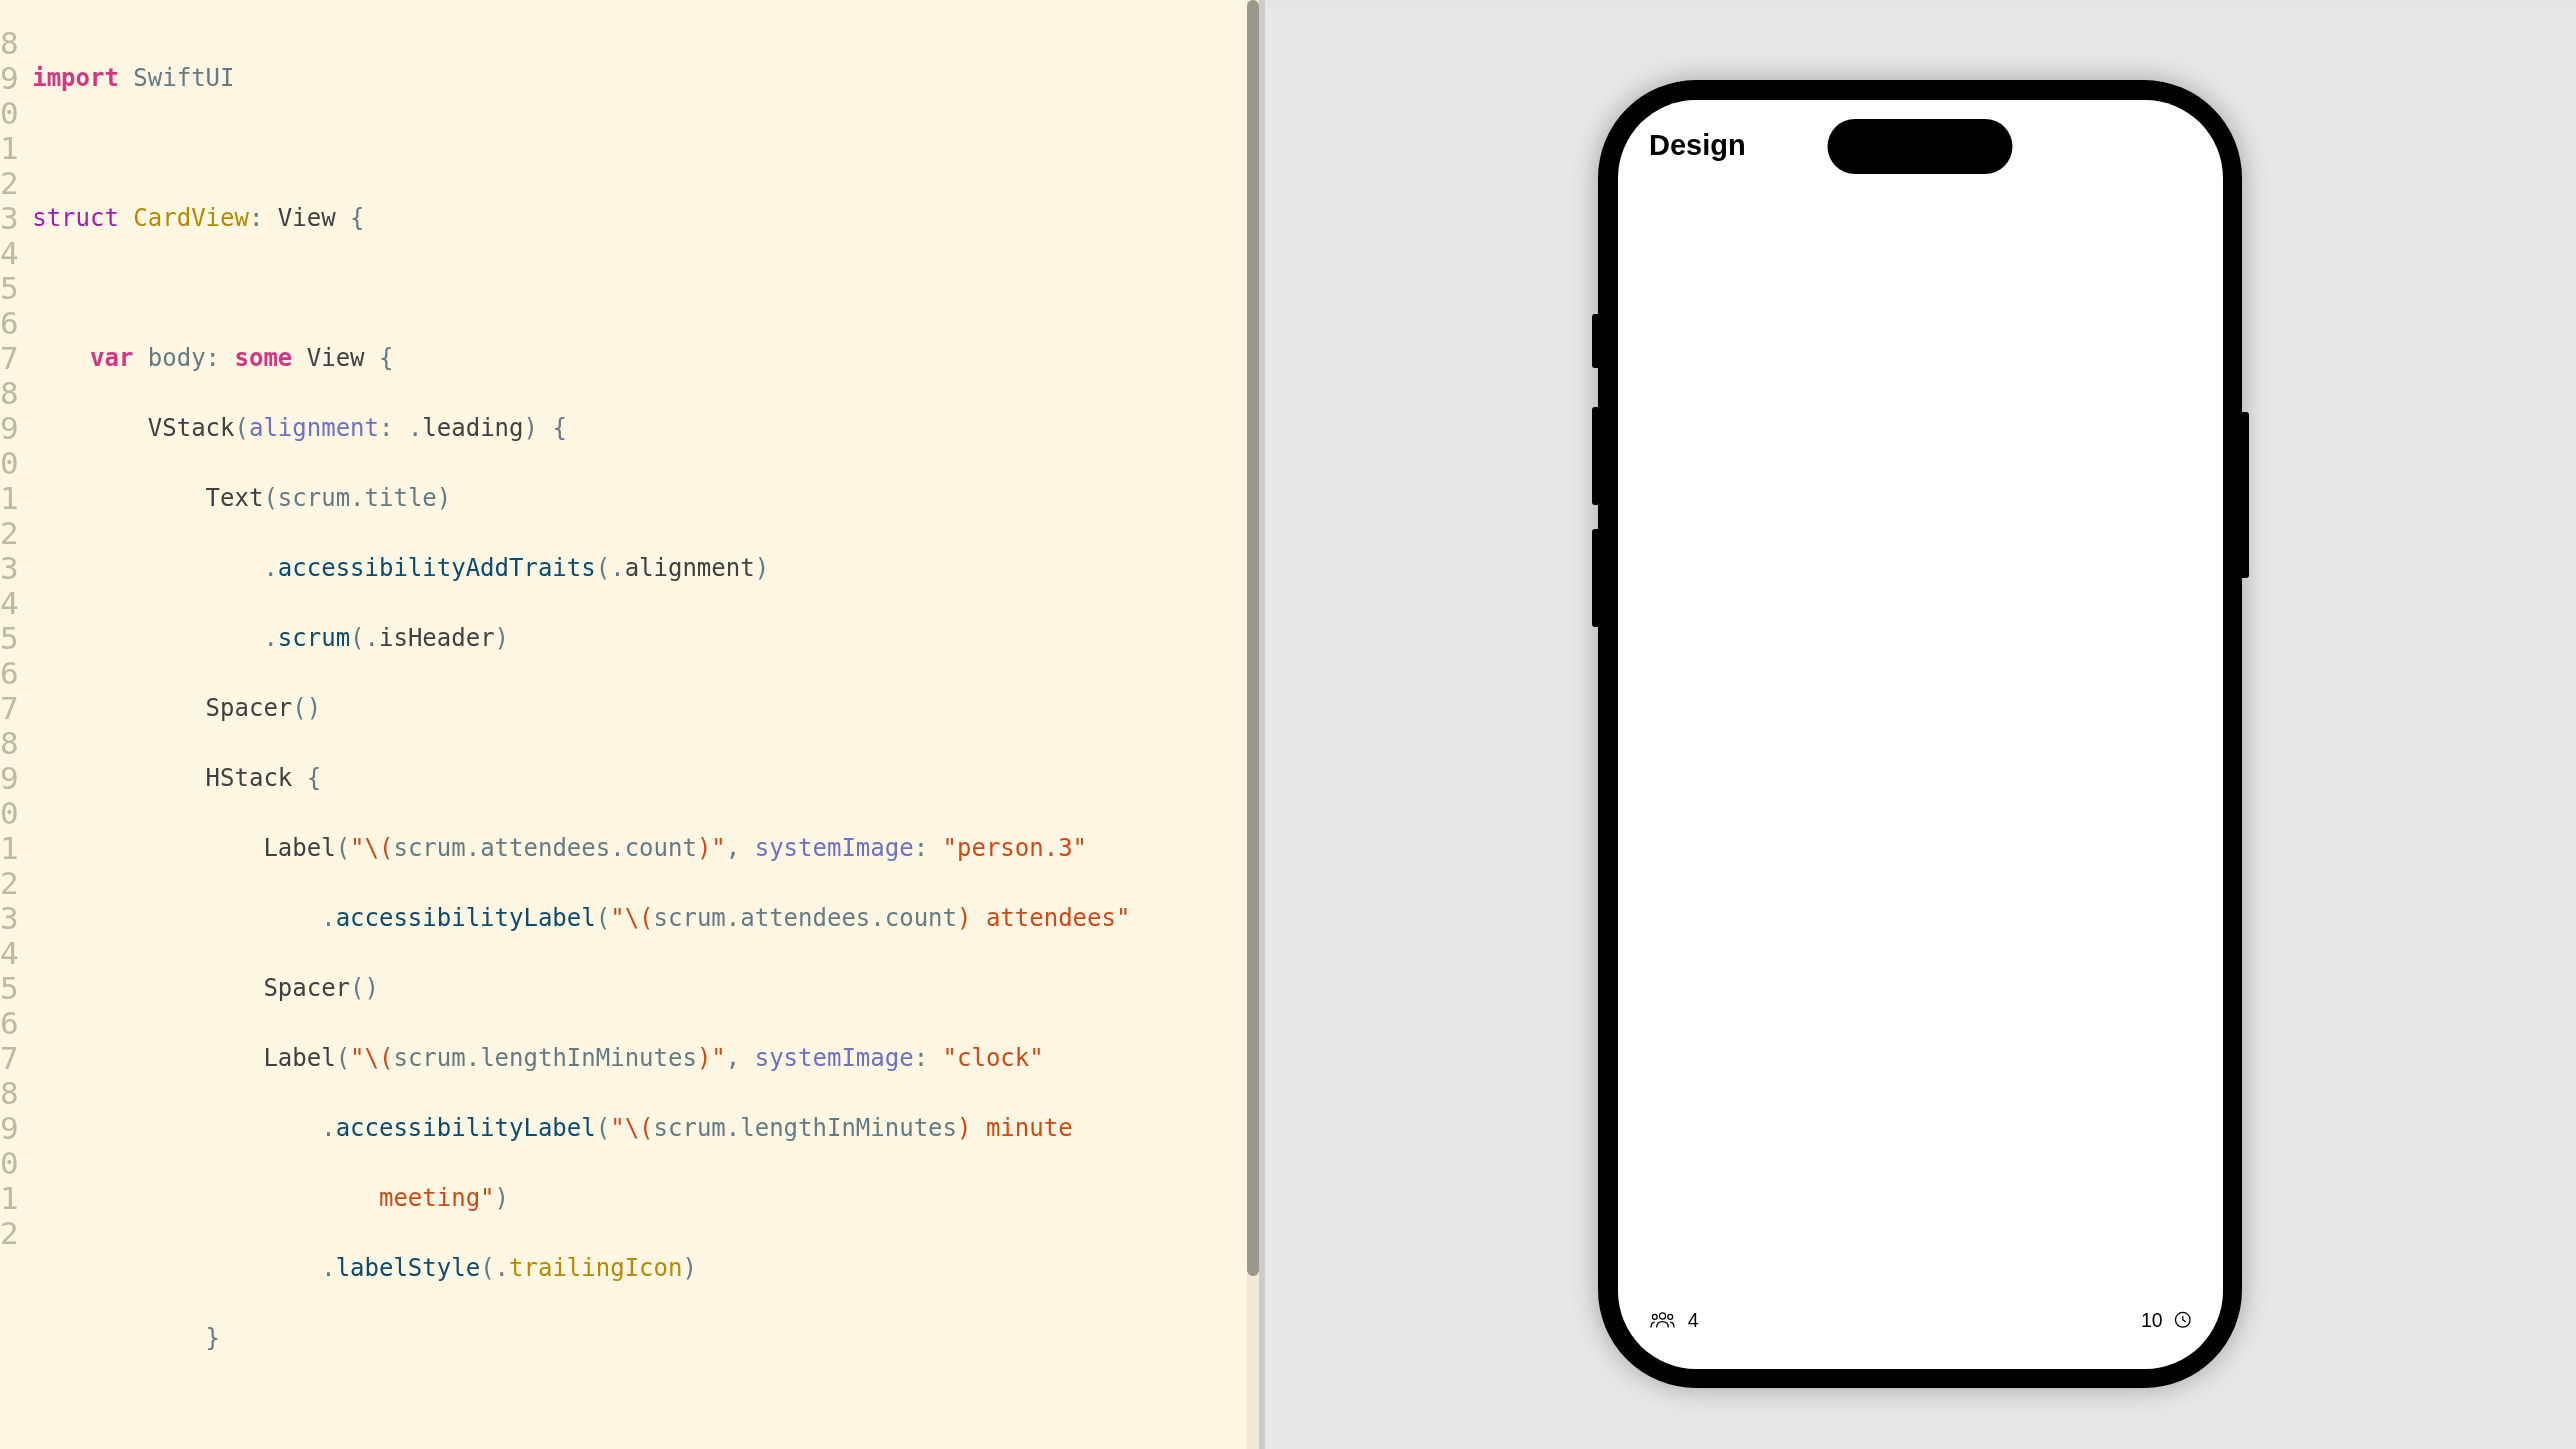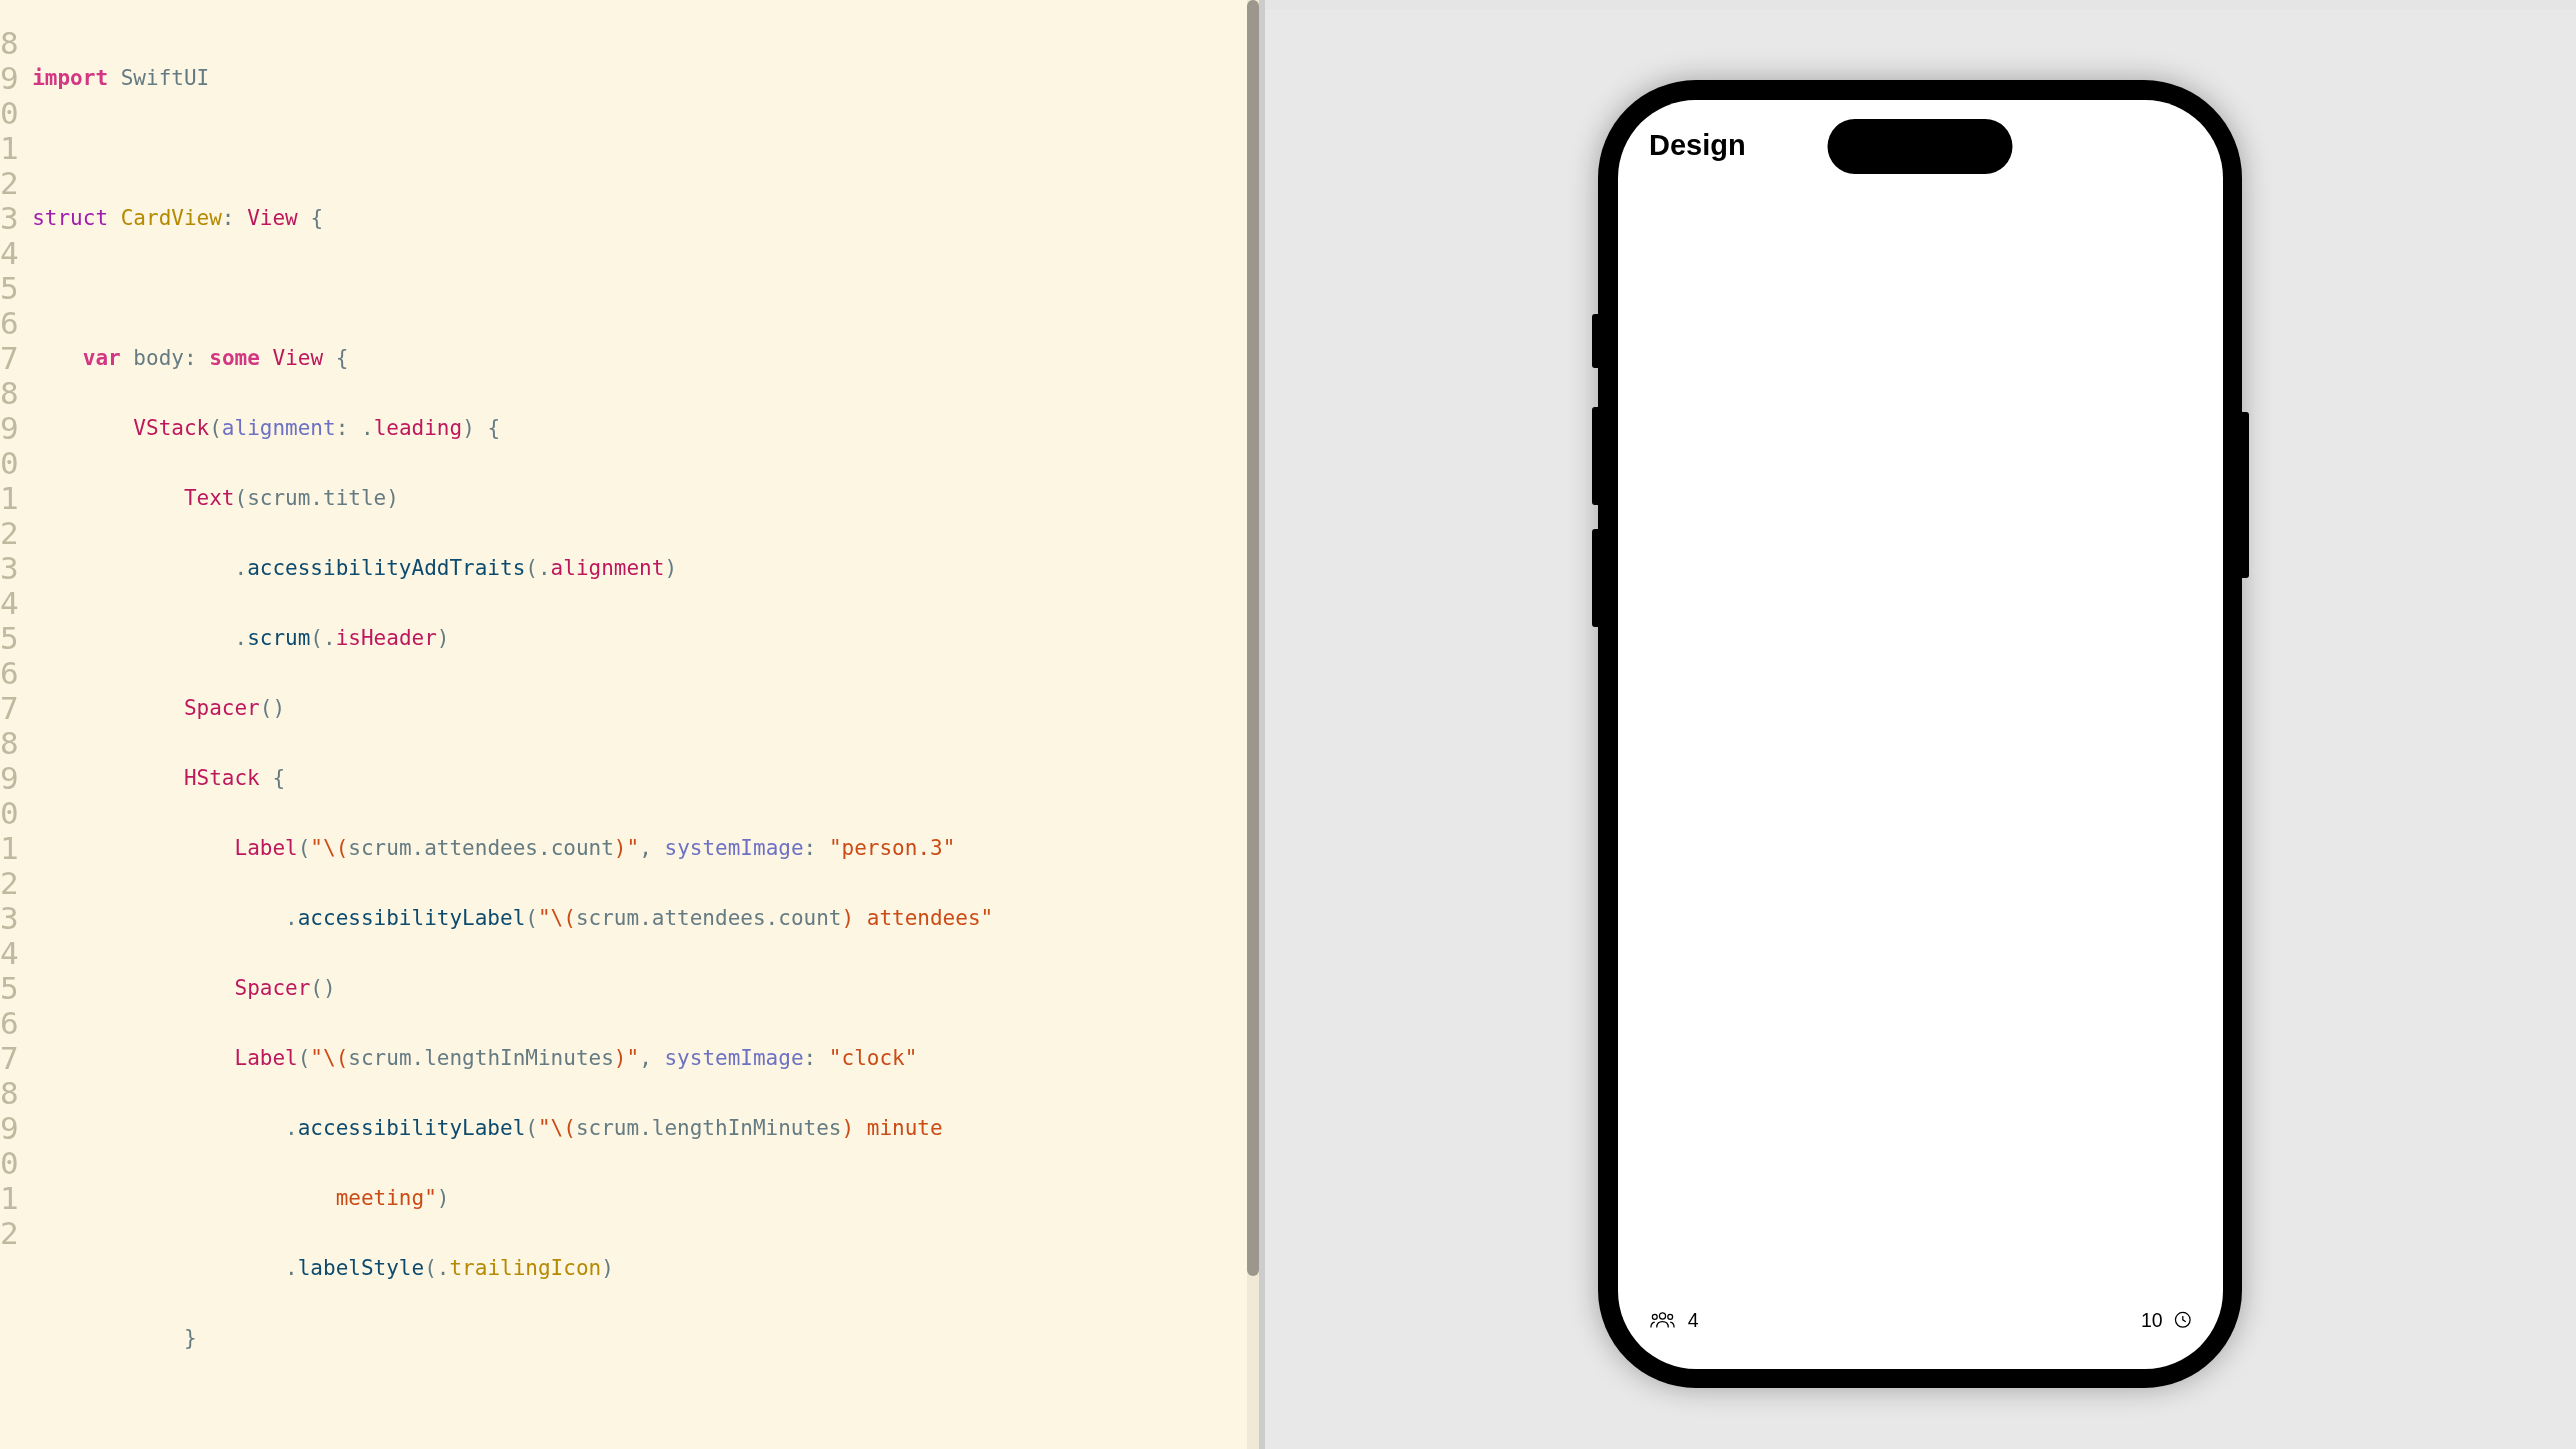--- a/index.html
+++ b/index.html
@@ -33,34 +33,34 @@
       color: #c0b89f;
       font-size: 31px;
       line-height: 35px;
       user-select: none;
       flex-shrink: 0;
     }
     
     .code-area {
       flex: 1;
       padding: 26px 0 0 17.6px;
-      font-size: 21px;
+      font-size: 24px;
       line-height: 35px;
       white-space: pre;
       color: #657b83;
       position: relative;
     }
     
     .line {
       height: 35px;
     }
     
     .kw-pink { color: #d33682; font-weight: bold; }
     .kw-struct { color: #a21caf; font-weight: normal; }
-    .type { color: #be185d; }
+    .type { color: #404040; }
     .type-own { color: #b58900; }
     .method { color: #0c4a6e; }
     .string { color: #cb4b16; }
     .param { color: #6c71c4; }
     .ident { color: #657b83; }
     
     .scroll-track {
       position: absolute;
       right: 0;
       top: 0;

